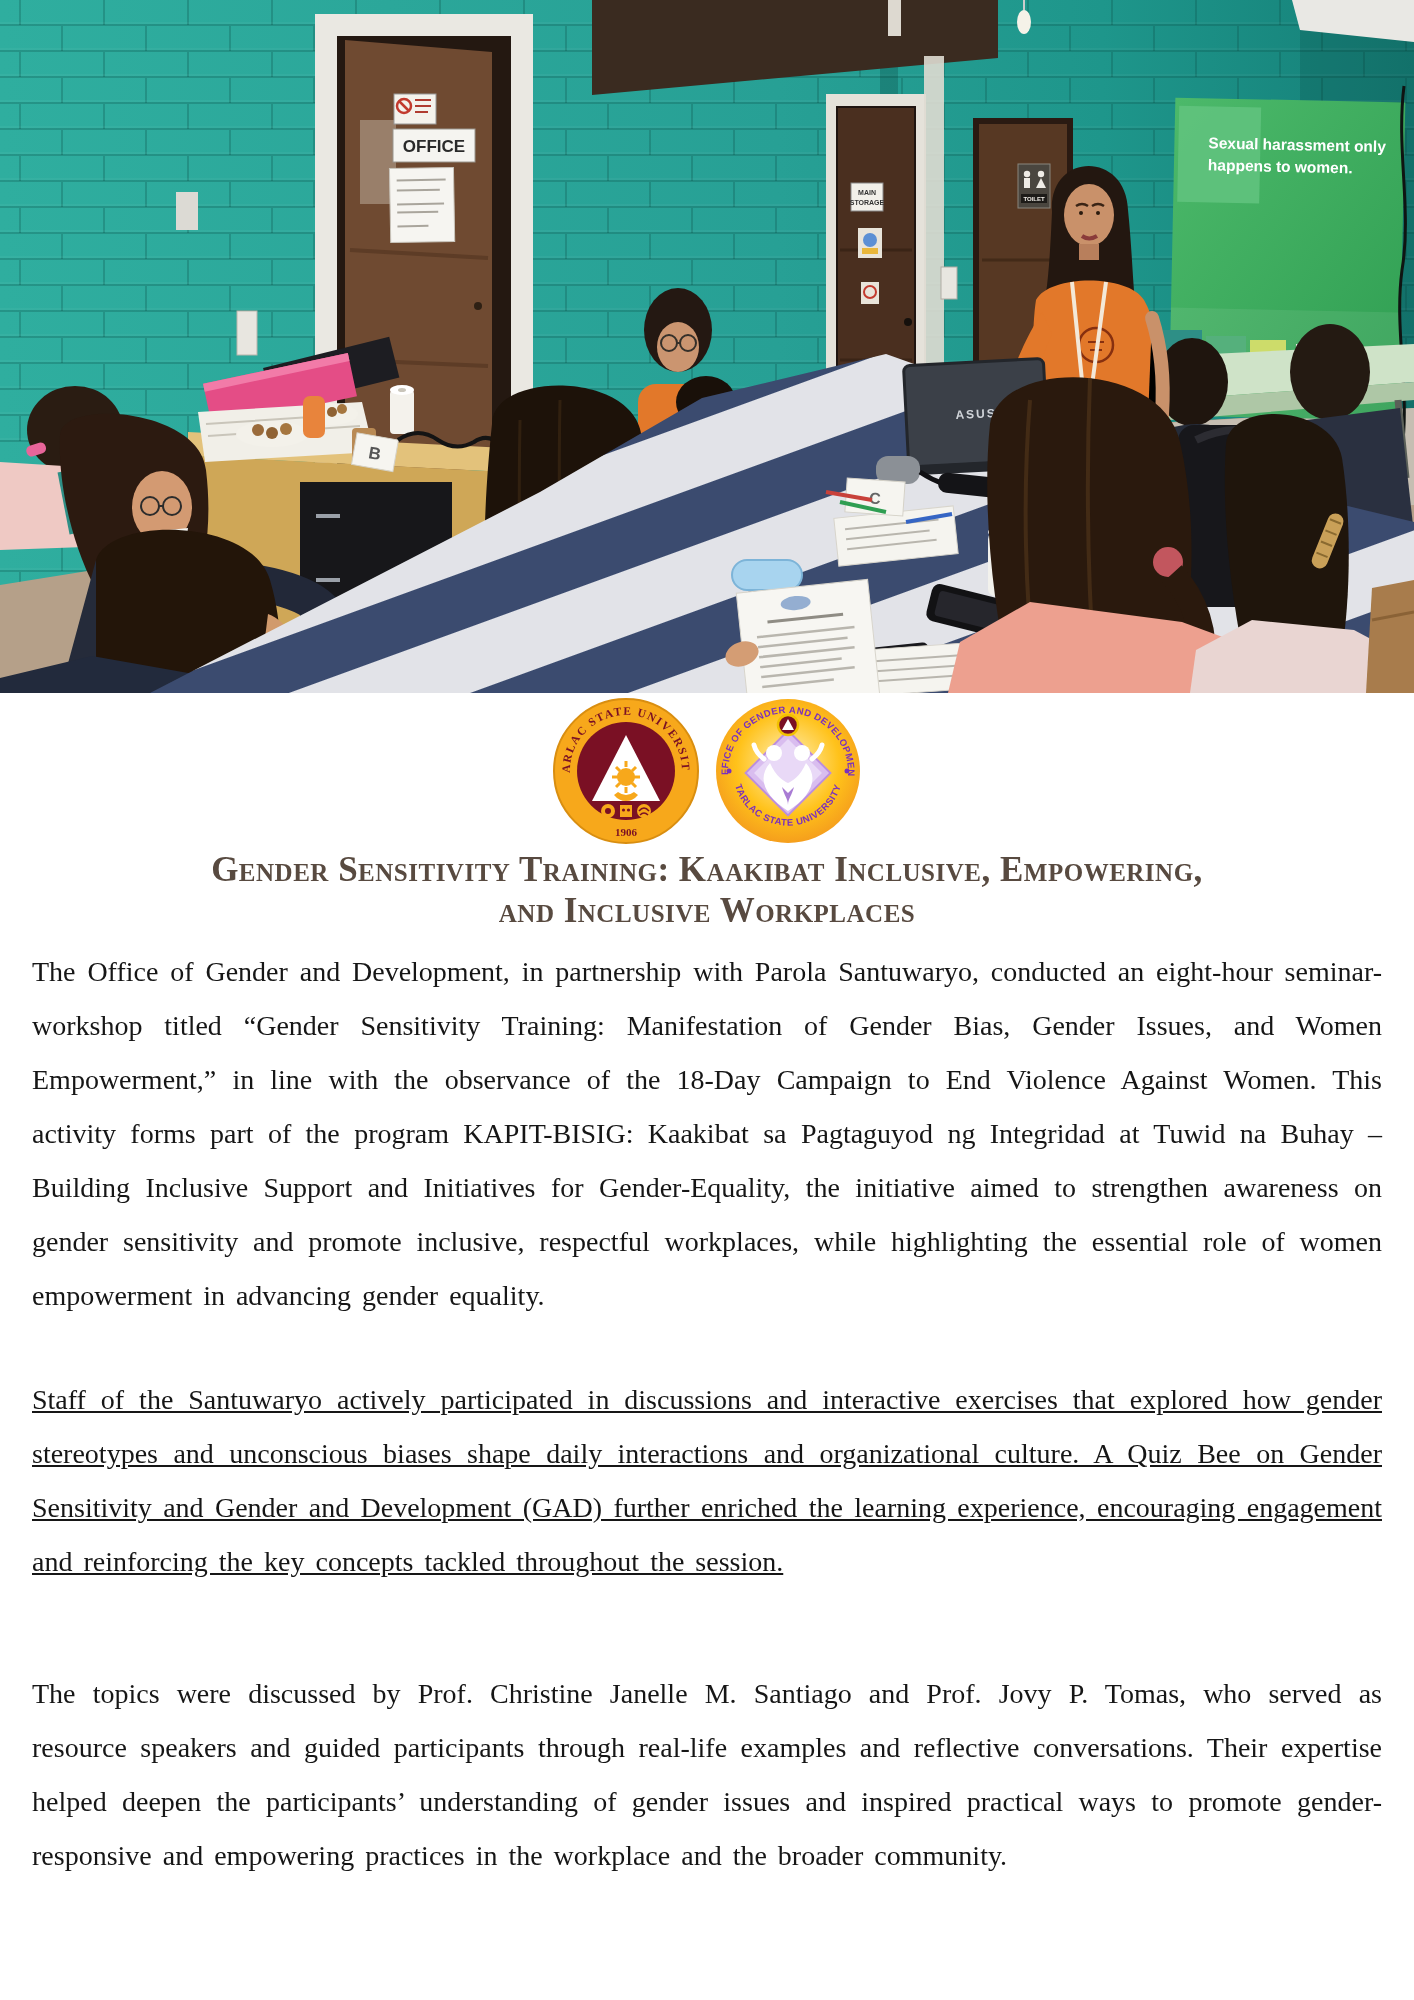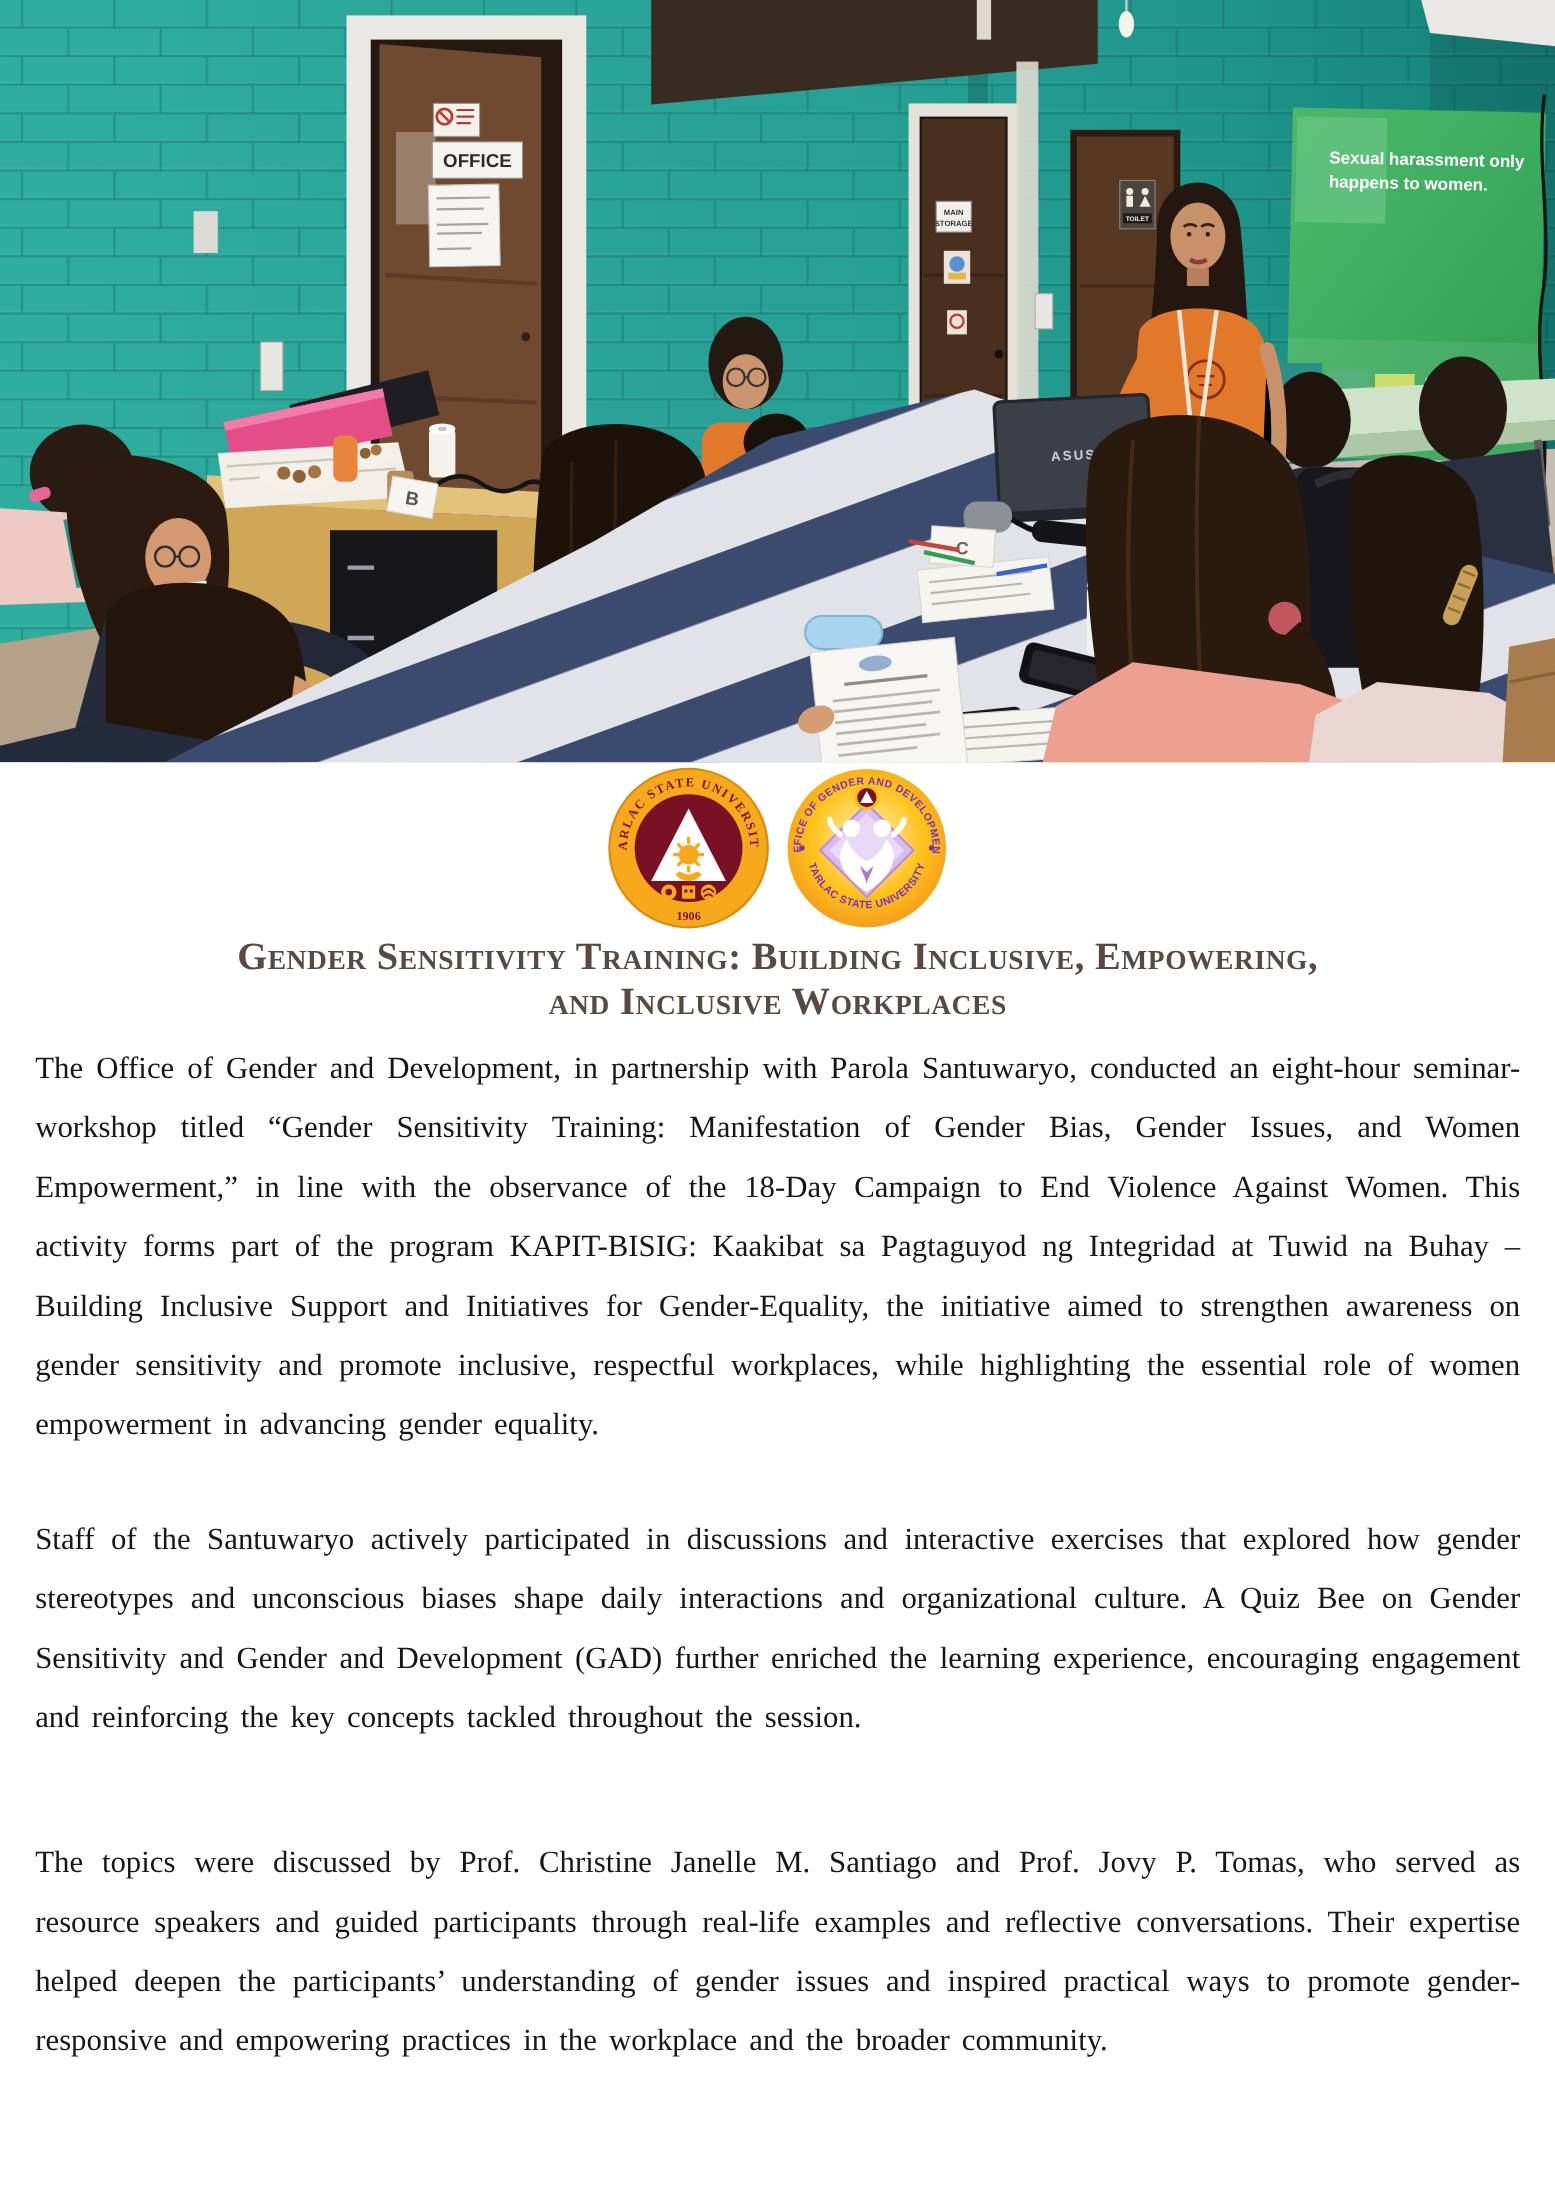--- a/index.html
+++ b/index.html
@@ -10,21 +10,21 @@
   .photo svg{display:block;}
   
   .logos{height:152px;display:flex;justify-content:center;align-items:center;gap:14px;padding-top:4px;box-sizing:border-box;}
   .logos svg{display:block;}
   
   .title{margin:4px 32px 0;text-align:center;font-variant:small-caps;font-weight:bold;
          font-size:35px;line-height:41px;color:#584a40;letter-spacing:0.5px;}
   
   .article{margin:14px 32px 0;}
   .article p{font-size:28px;line-height:54px;text-align:justify;margin:0 0 50px;word-spacing:4px;}
-  .article p.p2{margin-bottom:78px;}
+  .article p.p2{margin-bottom:78px;text-decoration:underline;}
   .article p.p3{margin-bottom:10px;}
   
   .sign-txt{font-family:"Liberation Sans",sans-serif;font-weight:bold;}
 </style>
 </head>
 <body>
 
 <div class="page">
 
   <div class="photo">
@@ -409,21 +409,21 @@
         <path d="M56,66 C42,82 52,100 74,114 C96,100 106,82 92,66 C86,80 78,84 74,86 C70,84 62,80 56,66 Z" fill="#ffffff"></path>
         <path d="M50,62 q-8,-6 -10,-14 M98,62 q8,-6 10,-14" stroke="#ffffff" stroke-width="5" fill="none" stroke-linecap="round"></path>
         <path d="M68,90 C70,98 74,102 74,108 C74,102 78,98 80,90 L74,96 Z" fill="#a97cd4"></path>
       </g>
       <circle cx="74" cy="28" r="10" fill="#7a1024" stroke="#f2c100" stroke-width="2.5"></circle>
       <polygon points="74,22 68,33 80,33" fill="#ffffff"></polygon>
     </svg>
   </div>
 
   <h1 class="title">
-    <div>Gender Sensitivity Training: Building Inclusive, Empowering,</div>
+    <div>Gender Sensitivity Training: Kaakibat Inclusive, Empowering,</div>
     <div>and Inclusive Workplaces</div>
   </h1>
 
   <div class="article">
     <p class="p1">The Office of Gender and Development, in partnership with Parola Santuwaryo, conducted an eight-hour seminar-workshop titled “Gender Sensitivity Training: Manifestation of Gender Bias, Gender Issues, and Women Empowerment,” in line with the observance of the 18-Day Campaign to End Violence Against Women. This activity forms part of the program KAPIT-BISIG: Kaakibat sa Pagtaguyod ng Integridad at Tuwid na Buhay – Building Inclusive Support and Initiatives for Gender-Equality, the initiative aimed to strengthen awareness on gender sensitivity and promote inclusive, respectful workplaces, while highlighting the essential role of women empowerment in advancing gender equality.</p>
     <p class="p2">Staff of the Santuwaryo actively participated in discussions and interactive exercises that explored how gender stereotypes and unconscious biases shape daily interactions and organizational culture. A Quiz Bee on Gender Sensitivity and Gender and Development (GAD) further enriched the learning experience, encouraging engagement and reinforcing the key concepts tackled throughout the session.</p>
     <p class="p3">The topics were discussed by Prof. Christine Janelle M. Santiago and Prof. Jovy P. Tomas, who served as resource speakers and guided participants through real-life examples and reflective conversations. Their expertise helped deepen the participants’ understanding of gender issues and inspired practical ways to promote gender-responsive and empowering practices in the workplace and the broader community.</p>
   </div>
 
 </div>

